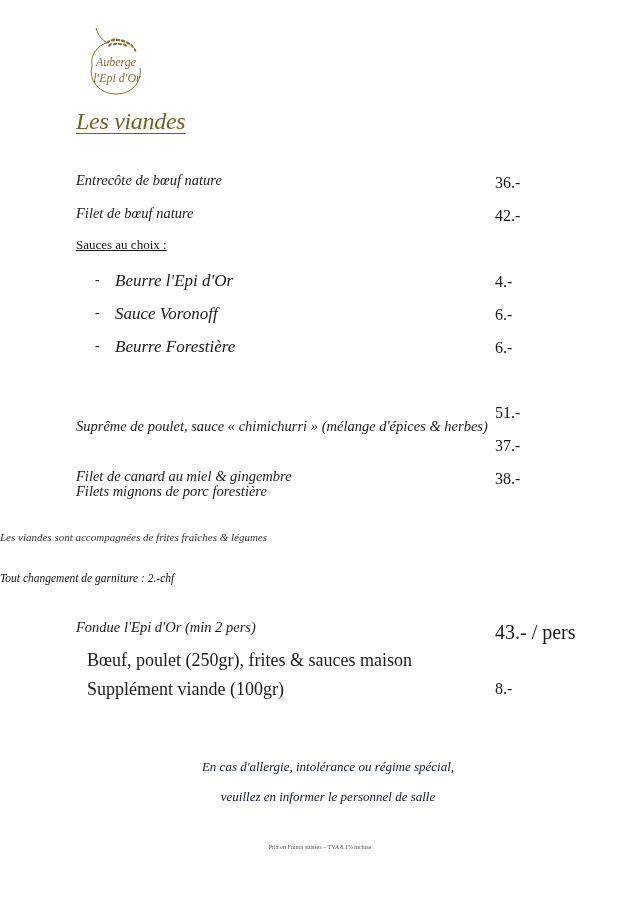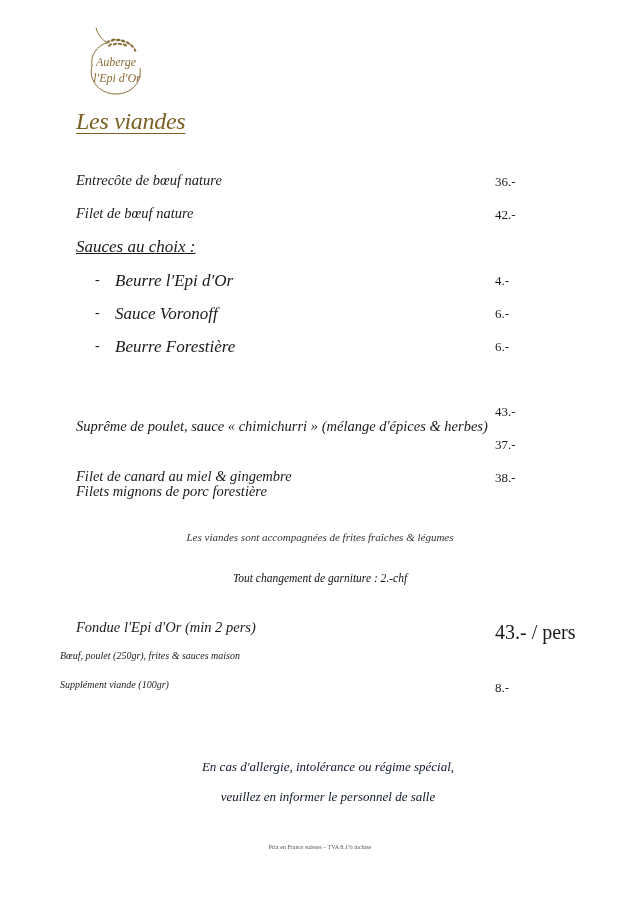--- a/index.html
+++ b/index.html
@@ -4,28 +4,28 @@
 <style>
   html, body { margin:0; padding:0; background:#ffffff; }
   body { width:640px; height:905px; position:relative; overflow:hidden;
          font-family:"DejaVu Serif", serif; color:#1a1a1a; }
   .abs { position:absolute; }
   .logo { left:82px; top:26px; width:66px; height:70px; }
   .title { left:76px; top:108px; font-size:24px; color:#7a5f22; text-decoration:underline;
            text-decoration-thickness:1px; text-underline-offset:4px; font-style:italic;
            font-family:"Liberation Serif", serif; letter-spacing:-0.3px; }
   .item { left:76px; font-size:14.5px; font-family:"Liberation Serif", serif; font-style:italic; white-space:nowrap; }
-  .price { left:495px; font-size:13px; font-family:"Liberation Serif", serif; white-space:nowrap; }
-  .sub-heading { left:76px; font-size:17px; font-family:"Liberation Serif", serif; font-style:italic; text-decoration:underline; }
+  .price { left:495px; font-size:16px; font-family:"Liberation Serif", serif; white-space:nowrap; }
+  .sub-heading { left:76px; font-size:13px; font-family:"Liberation Serif", serif; text-decoration:underline; }
   .dash { left:95px; font-size:14px; font-family:"Liberation Serif", serif; }
   .sauce { left:115px; font-size:17px; font-family:"Liberation Serif", serif; font-style:italic; }
-  .note { width:640px; left:0; text-align:center; font-family:"Liberation Serif", serif; font-style:italic; }
+  .note { width:640px; left:0; font-family:"Liberation Serif", serif; font-style:italic; }
   .note1 { font-size:11px; color:#333; }
   .note2 { font-size:11.5px; color:#111; }
-  .smallitem { left:60px; font-size:10px; font-family:"Liberation Serif", serif; font-style:italic; white-space:nowrap; }
+  .smallitem { left:87px; font-size:18px; font-family:"Liberation Serif", serif; white-space:nowrap; }
   .allergy { width:640px; left:8px; text-align:center; font-size:13px; font-family:"Liberation Serif", serif; font-style:italic; color:#0f172a; }
   .footer { width:640px; left:0; text-align:center; font-size:6px; font-family:"Liberation Serif", serif; color:#555; }
 </style>
 </head>
 <body>
 
 <div class="abs logo">
   <svg width="66" height="70" viewBox="0 0 66 70">
     <path d="M14 2 C 16 8, 18 12, 24 16" stroke="#8a6d35" stroke-width="1" fill="none"></path>
     <path d="M10 40 C 6 55, 18 68, 34 68 C 50 68, 60 56, 58 42" stroke="#8a6d35" stroke-width="1" fill="none"></path>
@@ -64,21 +64,21 @@
 
 <div class="abs dash" style="top:305px;">-</div>
 <div class="abs sauce" style="top:304px;">Sauce Voronoff</div>
 <div class="abs price" style="top:306px;">6.-</div>
 
 <div class="abs dash" style="top:338px;">-</div>
 <div class="abs sauce" style="top:337px;">Beurre Forestière</div>
 <div class="abs price" style="top:339px;">6.-</div>
 
 <div class="abs item" style="top:418px;">Suprême de poulet, sauce « chimichurri » (mélange d'épices &amp; herbes)</div>
-<div class="abs price" style="top:404px;">43.-</div>
+<div class="abs price" style="top:404px;">51.-</div>
 
 <div class="abs item" style="top:435px;margin-top:48px;">Filets mignons de porc forestière</div>
 <div class="abs price" style="top:437px;">37.-</div>
 
 <div class="abs item" style="top:468px;">Filet de canard au miel &amp; gingembre</div>
 <div class="abs price" style="top:470px;">38.-</div>
 
 <div class="abs note note1" style="top:531px;">Les viandes sont accompagnées de frites fraîches &amp; légumes</div>
 <div class="abs note note2" style="top:572px;">Tout changement de garniture : 2.-chf</div>
 

